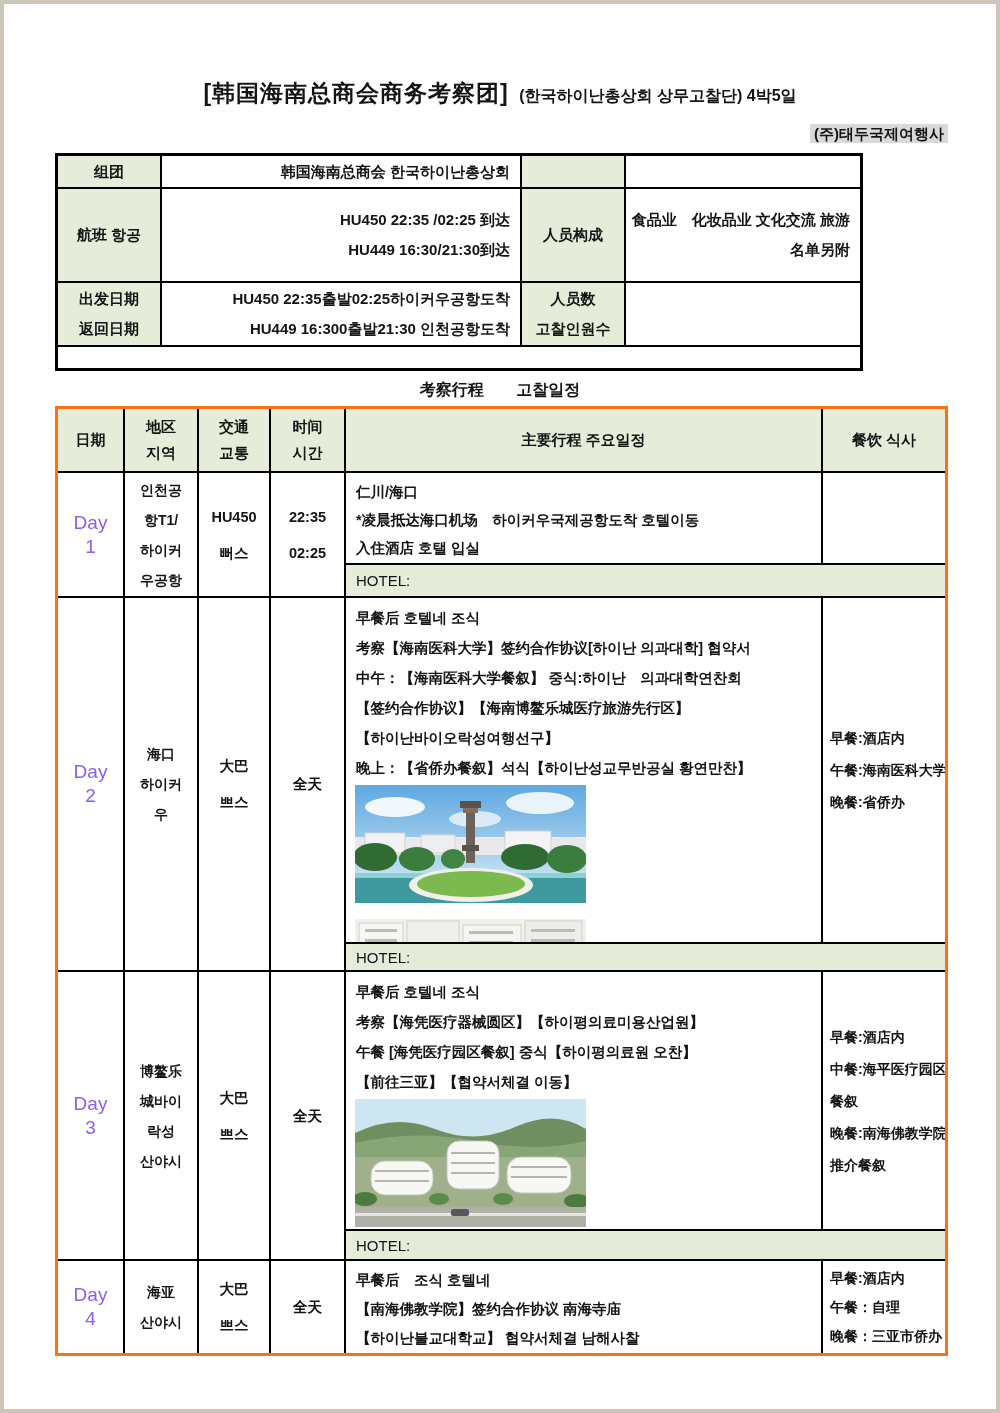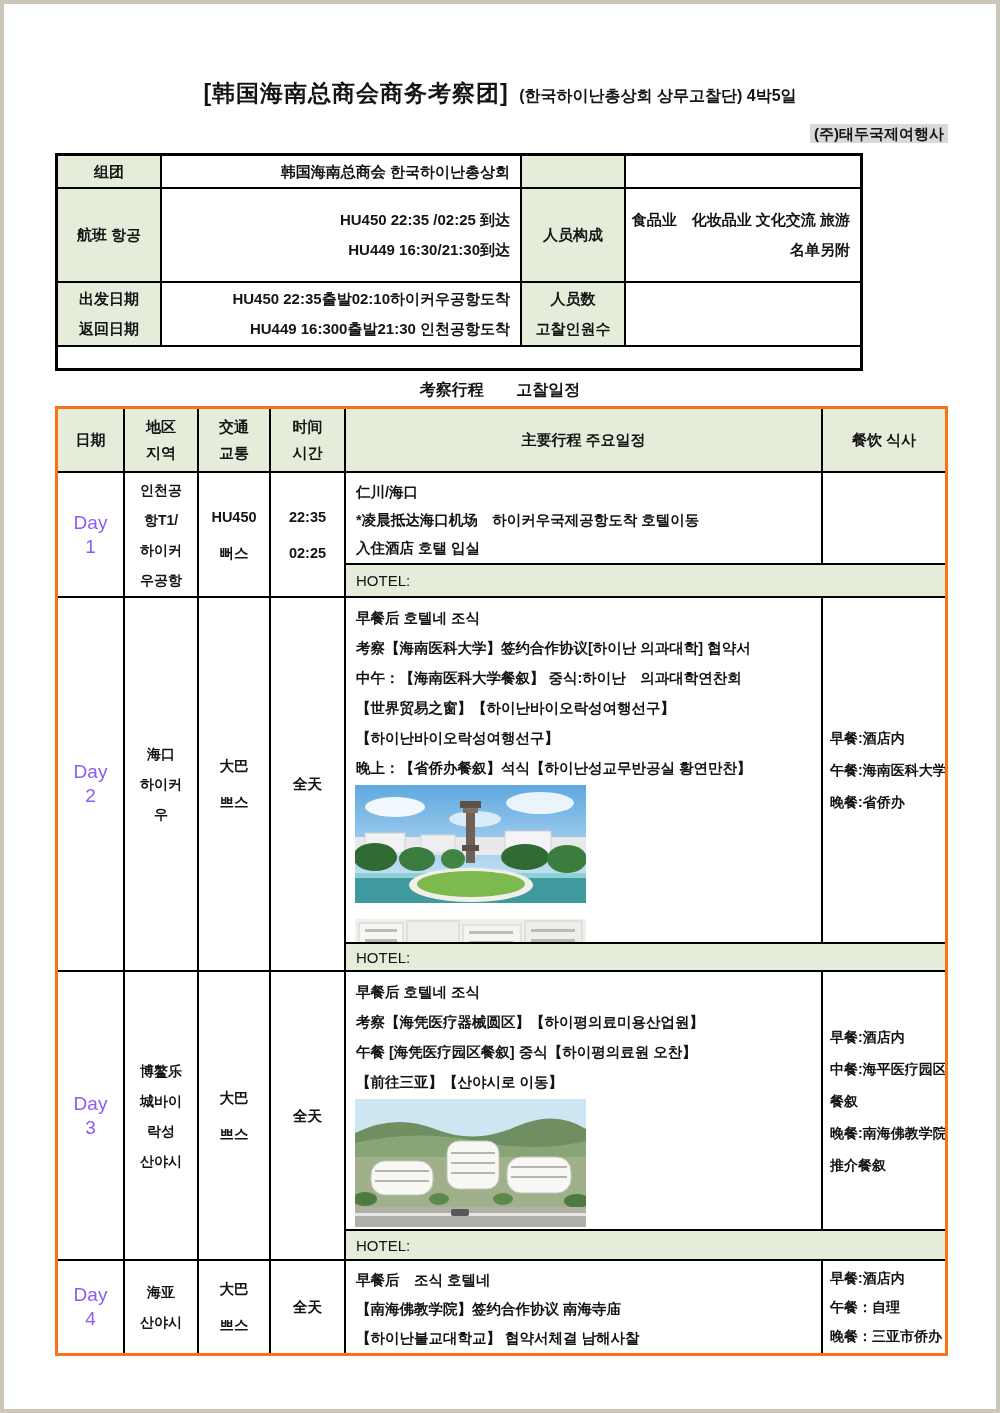--- a/index.html
+++ b/index.html
@@ -110,21 +110,21 @@
   <div class="cell last-col val">
     <span class="ln">商会企业人员：食品业　化妆品业 文化交流 旅游</span>
     <span class="ln">名单另附</span>
   </div>
 
   <div class="cell green lbl">
     <span class="ln">出发日期</span>
     <span class="ln">返回日期</span>
   </div>
   <div class="cell val">
-    <span class="ln">HU450 22:35출발02:10하이커우공항도착</span>
+    <span class="ln">HU450 22:35출발02:25하이커우공항도착</span>
     <span class="ln" style="padding-left:14px;">HU449 16:300출발21:30 인천공항도착</span>
   </div>
   <div class="cell green lbl">
     <span class="ln">人员数</span>
     <span class="ln">고찰인원수</span>
   </div>
   <div class="cell last-col"></div>
 
   <div class="cell full-span last-row last-col"></div>
 </div>
@@ -207,21 +207,21 @@
       <span class="ln">쁘스</span>
     </div>
     <div class="dcell span2 timecol">
       <span class="ln">全天</span>
     </div>
     <div class="itin-cell">
       <div class="itin">
         <div class="ln">早餐后 호텔네 조식</div>
         <div class="ln">考察【海南医科大学】签约合作协议[하이난 의과대학] 협약서</div>
         <div class="ln">中午：【海南医科大学餐叙】 중식:하이난　의과대학연찬회</div>
-        <div class="ln">【世界贸易之窗】【하이난바이오락성여행선구】</div>
+        <div class="ln">【签约合作协议】【海南博鳌乐城医疗旅游先行区】</div>
         <div class="ln">【하이난바이오락성여행선구】</div>
         <div class="ln">晚上：【省侨办餐叙】석식【하이난성교무반공실 황연만찬】</div>
       </div>
       <div class="photos">
 
         <svg width="231" height="118" viewBox="0 0 231 118">
           <defs>
             <linearGradient id="sky1" x1="0" y1="0" x2="0" y2="1">
               <stop offset="0" stop-color="#5fa8e0"></stop>
                 <stop offset="1" stop-color="#dff0fa"></stop>
@@ -312,21 +312,21 @@
       <span class="ln">쁘스</span>
     </div>
     <div class="dcell span2 timecol">
       <span class="ln">全天</span>
     </div>
     <div class="itin-cell">
       <div class="itin">
         <div class="ln">早餐后 호텔네 조식</div>
         <div class="ln">考察【海凭医疗器械圆区】【하이평의료미용산업원】</div>
         <div class="ln">午餐 [海凭医疗园区餐叙] 중식【하이평의료원 오찬】</div>
-        <div class="ln">【前往三亚】【산야시로 이동】</div>
+        <div class="ln">【前往三亚】【협약서체결 이동】</div>
       </div>
       <div class="photos">
 
         <svg width="231" height="128" viewBox="0 0 231 128">
           <rect width="231" height="128" fill="#cde6f2"></rect>
           <path d="M0 34 Q 40 14 80 30 T 160 28 T 231 30 V 60 H 0 Z" fill="#6f8f63"></path>
           <path d="M0 44 Q 60 30 120 42 T 231 42 V 70 H 0 Z" fill="#87a575"></path>
           <rect x="0" y="58" width="231" height="70" fill="#9fb08b"></rect>
           <g fill="#f7f7f3" stroke="#c6c6c0" stroke-width="1">
             <rect x="16" y="62" width="62" height="34" rx="14"></rect>

